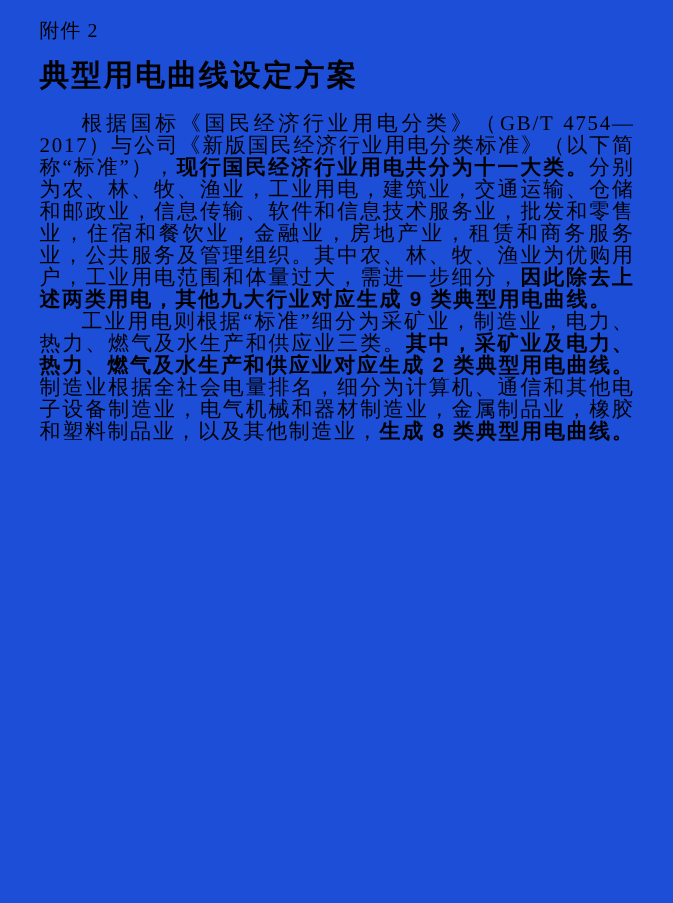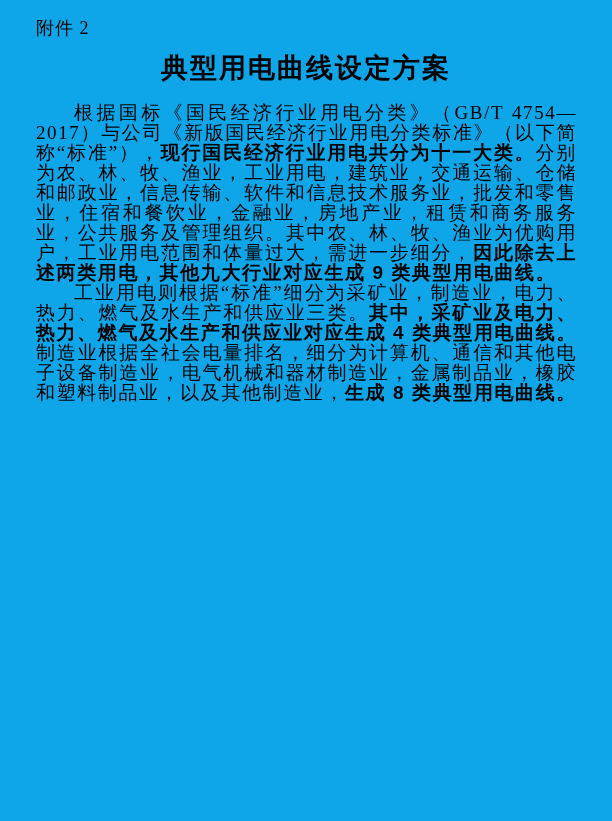--- a/index.html
+++ b/index.html
@@ -4,39 +4,39 @@
 <style>
   html, body {
     margin: 0;
     padding: 0;
     background: #ffffff;
   }
   .page {
     position: relative;
     width: 612px;
     height: 821px;
-    background: #0ea5e9;
+    background: #1d4ed8;
     color: #000000;
     font-family: "Liberation Serif", "DejaVu Serif", serif;
     overflow: hidden;
   }
   .attachment {
     position: absolute;
     left: 36px;
     top: 16px;
     font-size: 18px;
     letter-spacing: 1px;
   }
   .doc-title {
     position: absolute;
     left: 36px;
     top: 50px;
     width: 540px;
     margin: 0;
-    text-align: center;
+    text-align: left;
     font-size: 27px;
     font-weight: bold;
     letter-spacing: 2px;
     font-family: "Liberation Sans", "DejaVu Sans", sans-serif;
   }
   .doc-body {
     position: absolute;
     left: 36px;
     top: 103px;
     width: 541px;
@@ -56,15 +56,15 @@
   }
 </style>
 </head>
 <body>
 
 <div class="page">
   <div class="attachment">附件 2</div>
   <h1 class="doc-title">典型用电曲线设定方案</h1>
   <div class="doc-body">
       <p class="para"><span class="run">根据国标《国民经济行业用电分类》（GB/T 4754—2017）与公司《新版国民经济行业用电分类标准》（以下简称“标准”），</span><span class="run bold">现行国民经济行业用电共分为十一大类。</span><span class="run">分别为农、林、牧、渔业，工业用电，建筑业，交通运输、仓储和邮政业，信息传输、软件和信息技术服务业，批发和零售业，住宿和餐饮业，金融业，房地产业，租赁和商务服务业，公共服务及管理组织。其中农、林、牧、渔业为优购用户，工业用电范围和体量过大，需进一步细分，</span><span class="run bold">因此除去上述两类用电，其他九大行业对应生成 9 类典型用电曲线。</span></p>
-      <p class="para"><span class="run">工业用电则根据“标准”细分为采矿业，制造业，电力、热力、燃气及水生产和供应业三类。</span><span class="run bold">其中，采矿业及电力、热力、燃气及水生产和供应业对应生成 4 类典型用电曲线。</span><span class="run">制造业根据全社会电量排名，细分为计算机、通信和其他电子设备制造业，电气机械和器材制造业，金属制品业，橡胶和塑料制品业，以及其他制造业，</span><span class="run bold">生成 8 类典型用电曲线。</span></p>
+      <p class="para"><span class="run">工业用电则根据“标准”细分为采矿业，制造业，电力、热力、燃气及水生产和供应业三类。</span><span class="run bold">其中，采矿业及电力、热力、燃气及水生产和供应业对应生成 2 类典型用电曲线。</span><span class="run">制造业根据全社会电量排名，细分为计算机、通信和其他电子设备制造业，电气机械和器材制造业，金属制品业，橡胶和塑料制品业，以及其他制造业，</span><span class="run bold">生成 8 类典型用电曲线。</span></p>
     </div>
 </div>
 
 </body></html>

